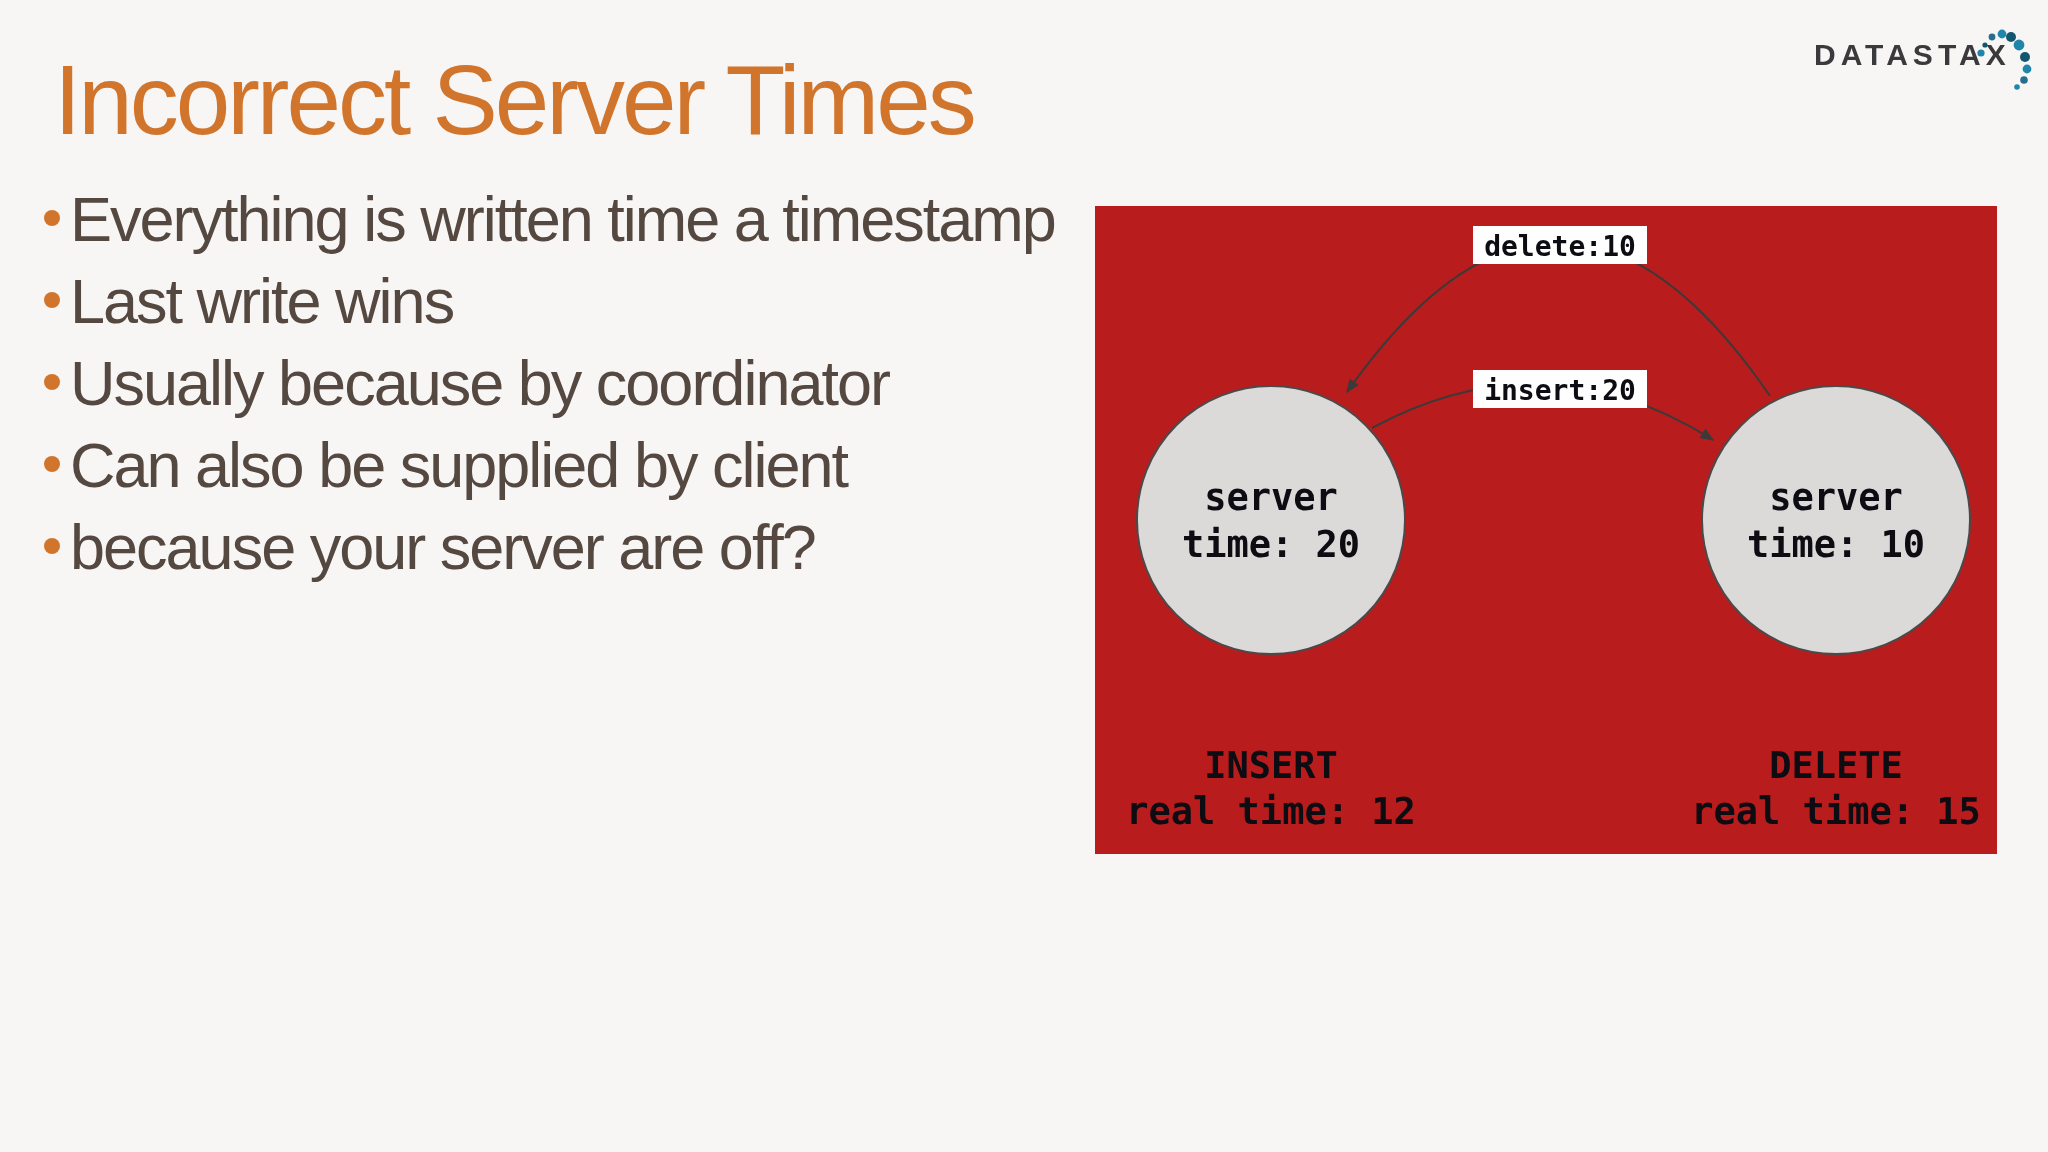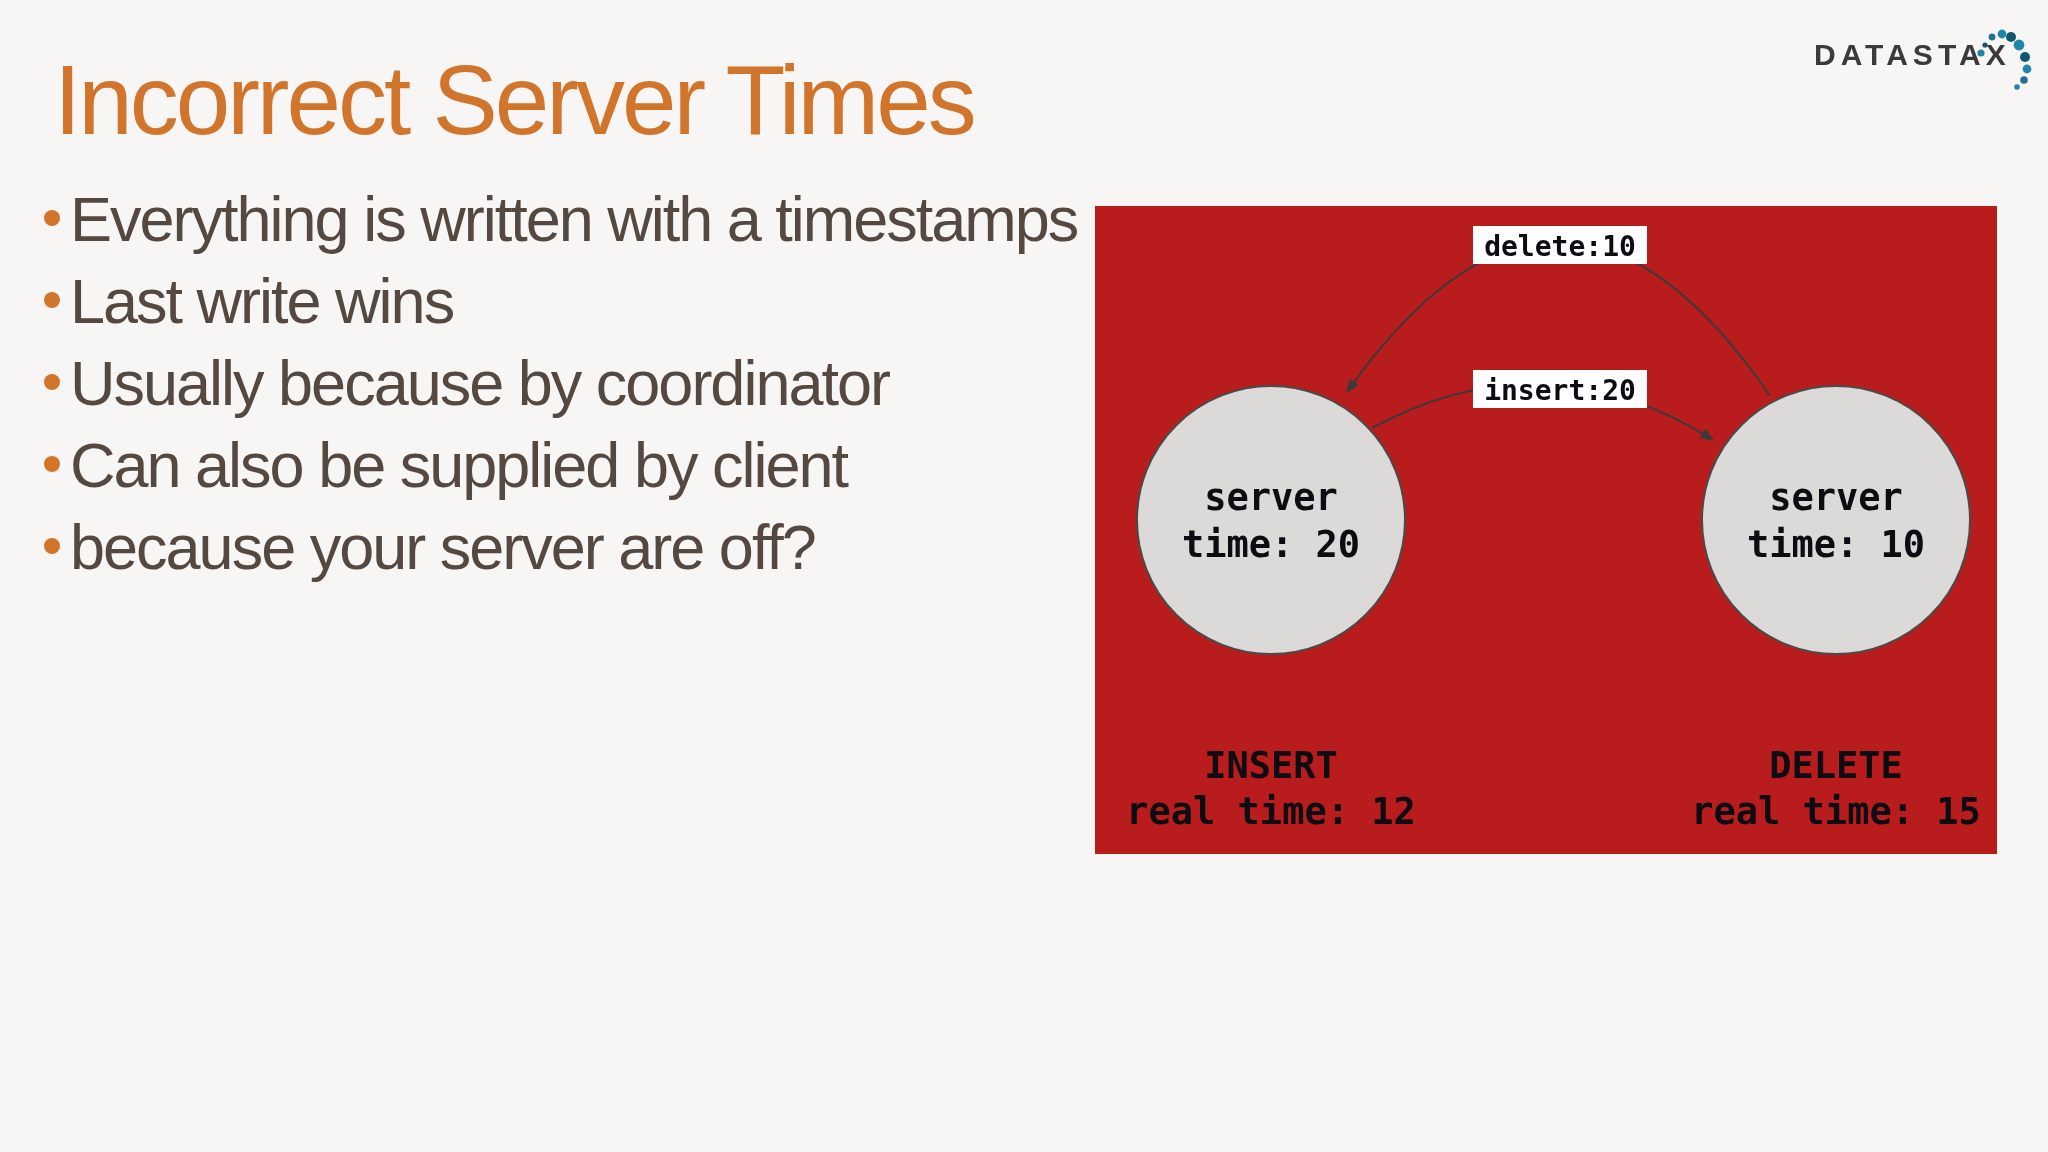--- a/index.html
+++ b/index.html
@@ -113,21 +113,21 @@
     <circle cx="47" cy="35" r="5.4" fill="#1f86ab"></circle>
     <circle cx="53" cy="47" r="5.0" fill="#12576f"></circle>
     <circle cx="55" cy="59" r="4.4" fill="#1f86ab"></circle>
     <circle cx="52" cy="70" r="3.8" fill="#2a6e8f"></circle>
     <circle cx="45" cy="77" r="2.8" fill="#1f86ab"></circle>
   </svg>
 </div>
 
 <div class="bullets">
     <div class="bullet">
-      <div class="bullet-line">Everything is written with a timestamps</div>
+      <div class="bullet-line">Everything is written time a timestamp</div>
     </div>
     <div class="bullet">
       <div class="bullet-line">Last write wins</div>
     </div>
     <div class="bullet">
       <div class="bullet-line">Usually because by coordinator</div>
     </div>
     <div class="bullet">
       <div class="bullet-line">Can also be supplied by client</div>
     </div>

